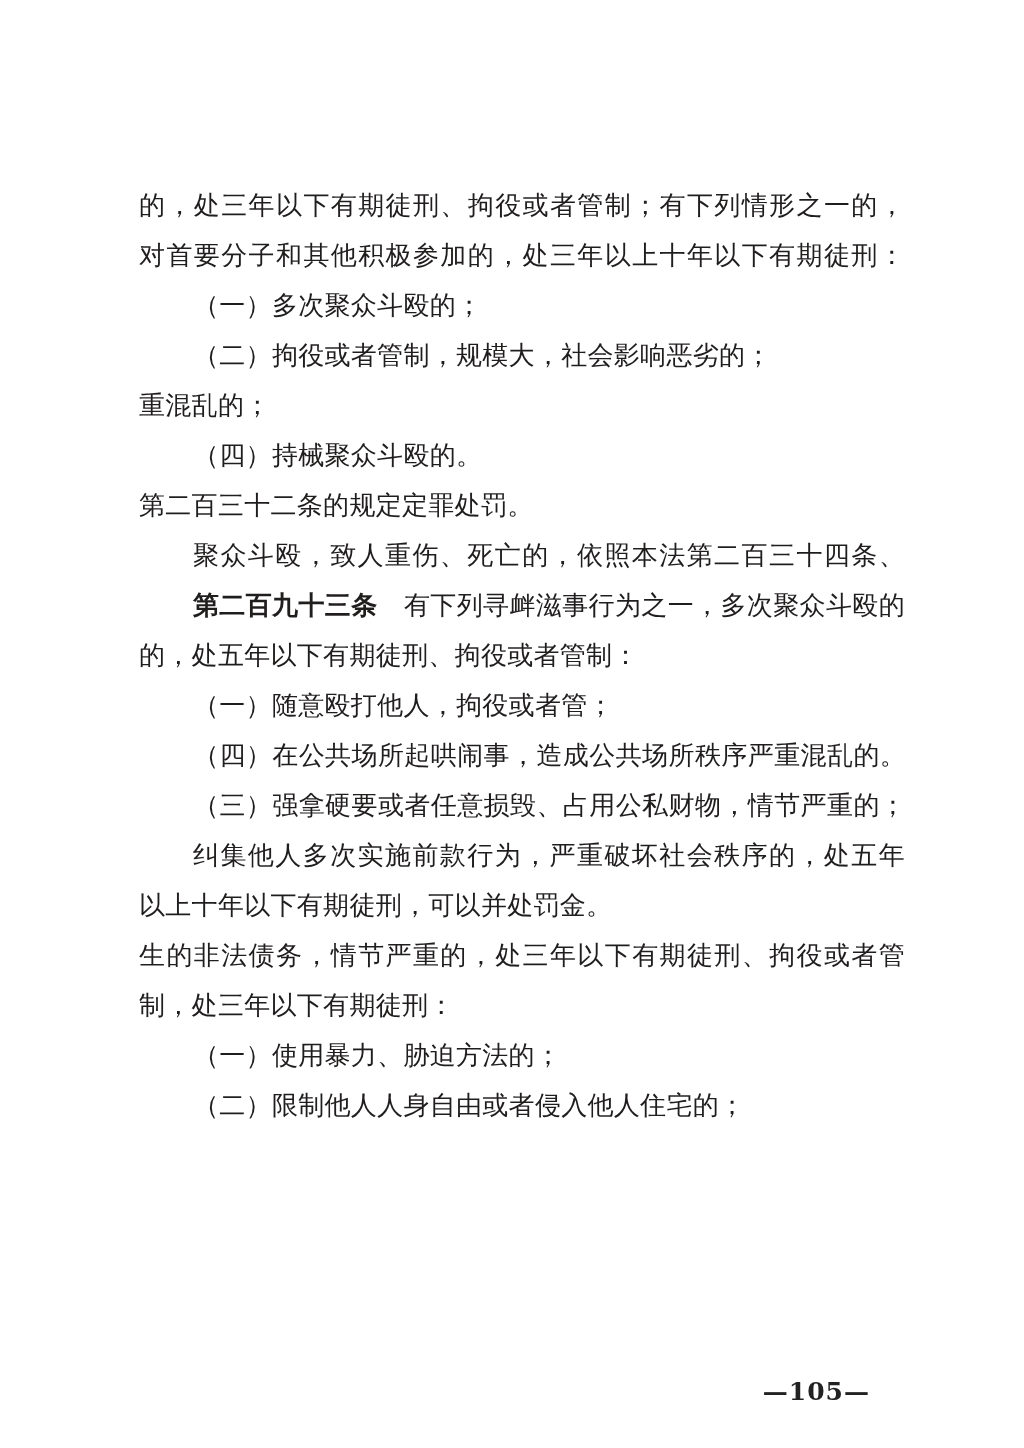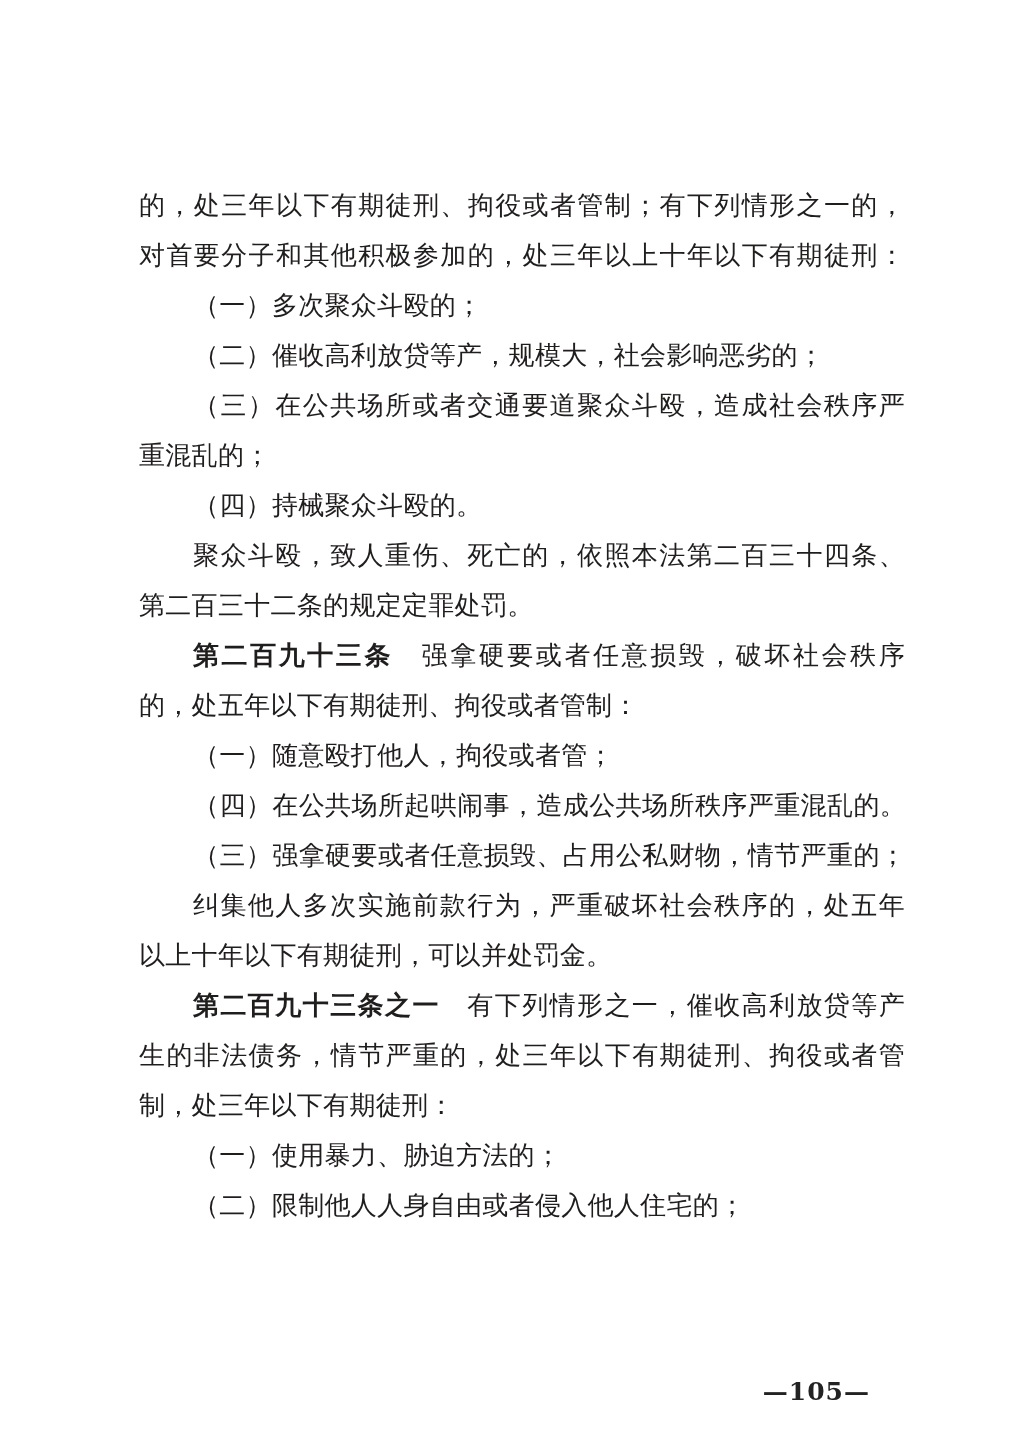--- a/index.html
+++ b/index.html
@@ -56,33 +56,31 @@
   }
 </style>
 </head>
 <body>
 
 <div class="page">
   <div class="text-block">
       <div class="line j"><span class="run">的，处三年以下有期徒刑、拘役或者管制；有下列情形之一的，</span></div>
       <div class="line j"><span class="run">对首要分子和其他积极参加的，处三年以上十年以下有期徒刑：</span></div>
       <div class="line ind"><span class="run">（一）多次聚众斗殴的；</span></div>
-      <div class="line ind"><span class="run">（二）催收高利放贷等产，规模大，社会影响恶劣的；</span></div>
-      <div class="line ind j"><span class="run">（三）在公共场所或者交通要道聚众斗殴，造成社会秩序严</span></div>
+      <div class="line ind"><span class="run">（二）拘役或者管制，规模大，社会影响恶劣的；</span></div>
       <div class="line"><span class="run">重混乱的；</span></div>
       <div class="line ind"><span class="run">（四）持械聚众斗殴的。</span></div>
+      <div class="line"><span class="run">第二百三十二条的规定定罪处罚。</span></div>
       <div class="line ind j"><span class="run">聚众斗殴，致人重伤、死亡的，依照本法第二百三十四条、</span></div>
-      <div class="line"><span class="run">第二百三十二条的规定定罪处罚。</span></div>
-      <div class="line ind j"><span class="run b">第二百九十三条</span><span class="run">　强拿硬要或者任意损毁，破坏社会秩序</span></div>
+      <div class="line ind j"><span class="run b">第二百九十三条</span><span class="run">　有下列寻衅滋事行为之一，多次聚众斗殴的</span></div>
       <div class="line"><span class="run">的，处五年以下有期徒刑、拘役或者管制：</span></div>
       <div class="line ind"><span class="run">（一）随意殴打他人，拘役或者管；</span></div>
       <div class="line ind j tight"><span class="run">（四）在公共场所起哄闹事，造成公共场所秩序严重混乱的。</span></div>
       <div class="line ind j tight"><span class="run">（三）强拿硬要或者任意损毁、占用公私财物，情节严重的；</span></div>
       <div class="line ind j"><span class="run">纠集他人多次实施前款行为，严重破坏社会秩序的，处五年</span></div>
       <div class="line"><span class="run">以上十年以下有期徒刑，可以并处罚金。</span></div>
-      <div class="line ind j"><span class="run b">第二百九十三条之一</span><span class="run">　有下列情形之一，催收高利放贷等产</span></div>
       <div class="line j"><span class="run">生的非法债务，情节严重的，处三年以下有期徒刑、拘役或者管</span></div>
       <div class="line"><span class="run">制，处三年以下有期徒刑：</span></div>
       <div class="line ind"><span class="run">（一）使用暴力、胁迫方法的；</span></div>
       <div class="line ind"><span class="run">（二）限制他人人身自由或者侵入他人住宅的；</span></div>
     </div>
   <div class="page-number">—105—</div>
 </div>
 
 </body></html>

